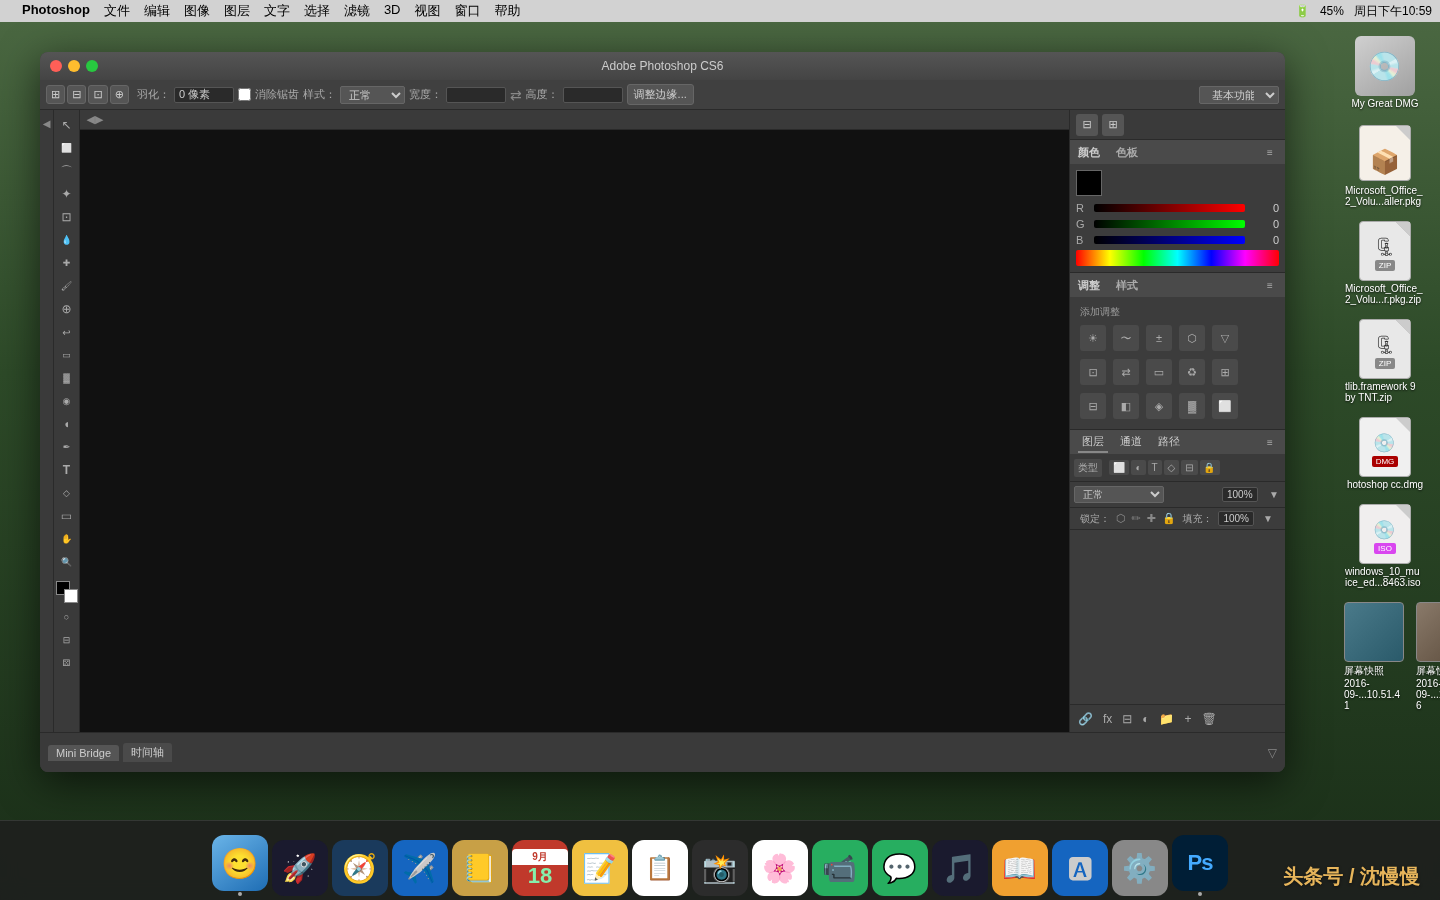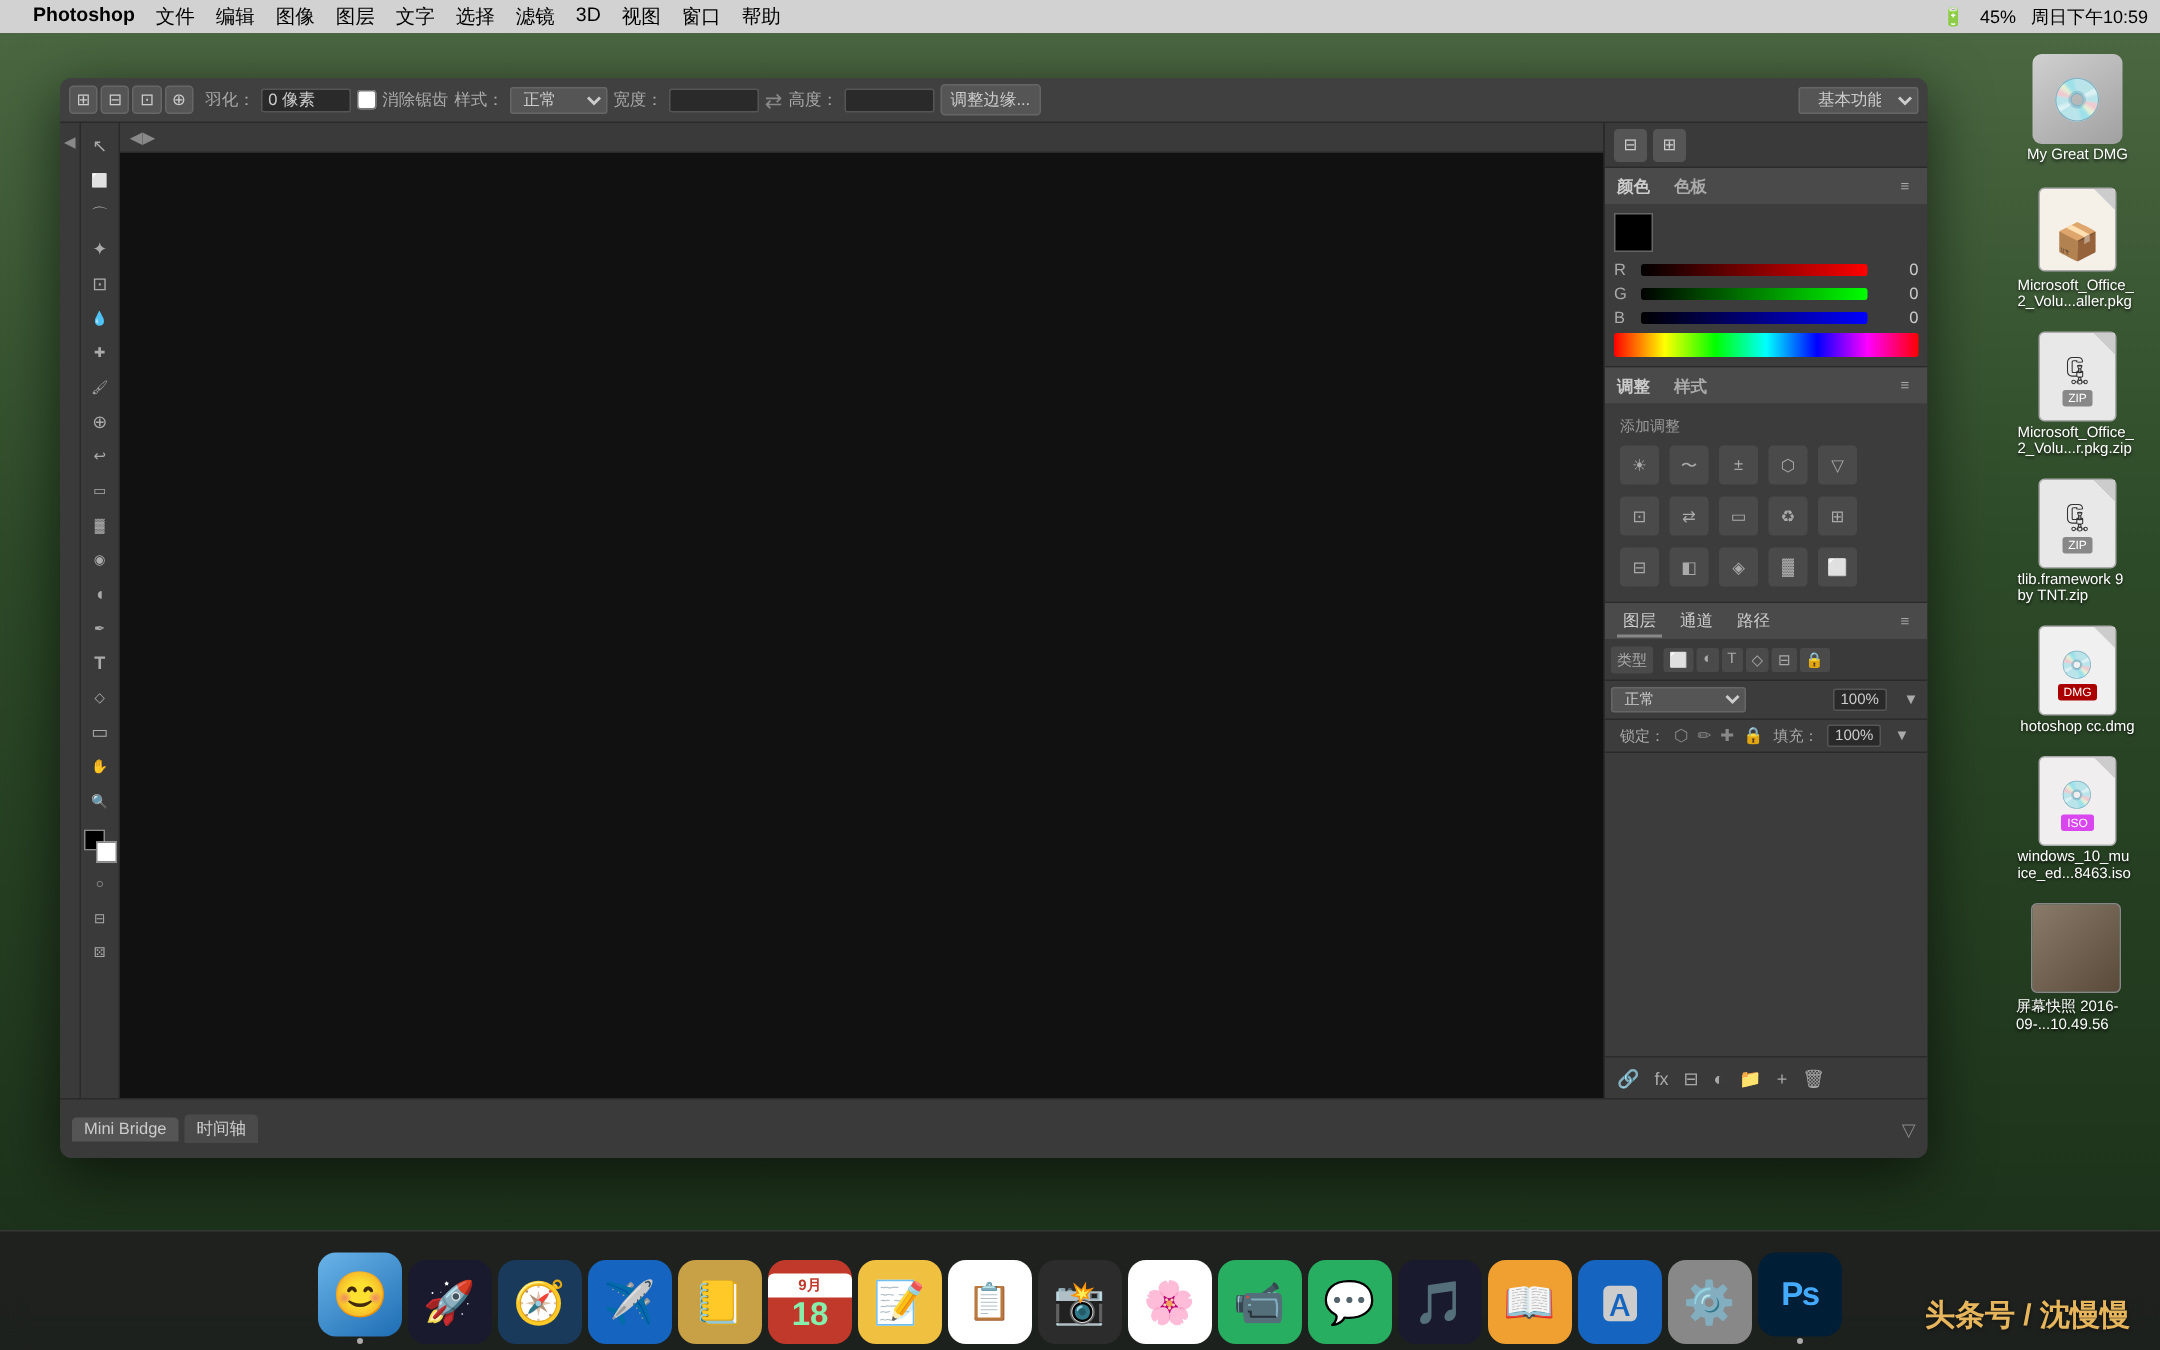--- a/index.html
+++ b/index.html
@@ -723,29 +723,42 @@
           <span style="font-size:18px;margin-top:4px;">💿</span>
           <span class="zip-badge" style="background:#d946ef;">ISO</span>
         </div>
       </div>
       <span class="desktop-icon-label">windows_10_mu
 ice_ed...8463.iso</span>
     </div>
 
     <div style="display:flex;gap:4px;">
       <div class="desktop-icon">
+        <div class="screenshot-icon"></div>
+        <span class="desktop-icon-label">屏幕快照
+2016-09-...10.51.41</span>
+      </div>
+      <div class="desktop-icon">
         <div class="screenshot-icon" style="background:linear-gradient(135deg,#8a7a6a,#5a4a3a);"></div>
         <span class="desktop-icon-label">屏幕快照
 2016-09-...10.49.56</span>
       </div>
     </div>
   </div>
 
   <div class="ps-window">
 
+    <div class="ps-titlebar">
+      <div class="traffic-lights">
+        <div class="tl tl-close"></div>
+        <div class="tl tl-min"></div>
+        <div class="tl tl-max"></div>
+      </div>
+      <span class="ps-title">Adobe Photoshop CS6</span>
+    </div>
 
     <div class="ps-toolbar-row">
       <div style="display:flex;gap:2px;margin-right:4px;">
         <div class="toolbar-btn" style="padding:2px 4px;">⊞</div>
         <div class="toolbar-btn" style="padding:2px 4px;">⊟</div>
         <div class="toolbar-btn" style="padding:2px 4px;">⊡</div>
         <div class="toolbar-btn" style="padding:2px 4px;">⊕</div>
       </div>
       <span class="toolbar-label">羽化：</span>
       <input type="text" class="toolbar-input" value="0 像素" style="">

